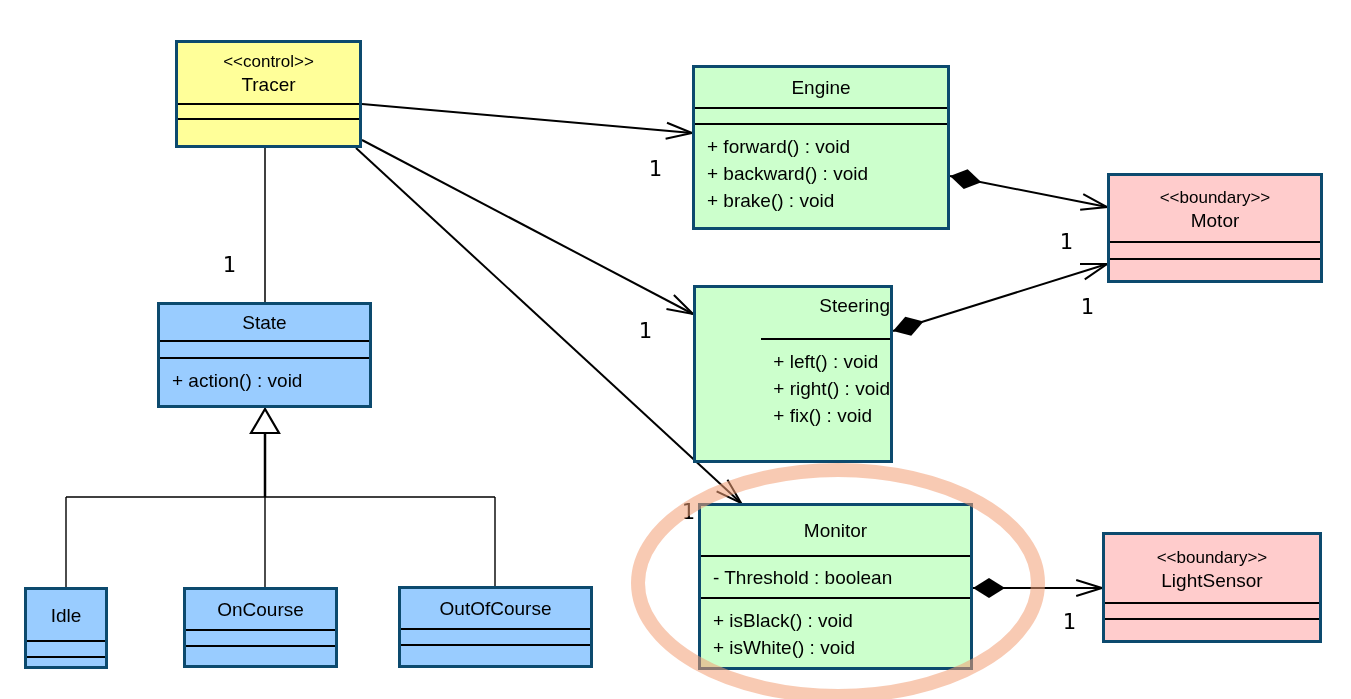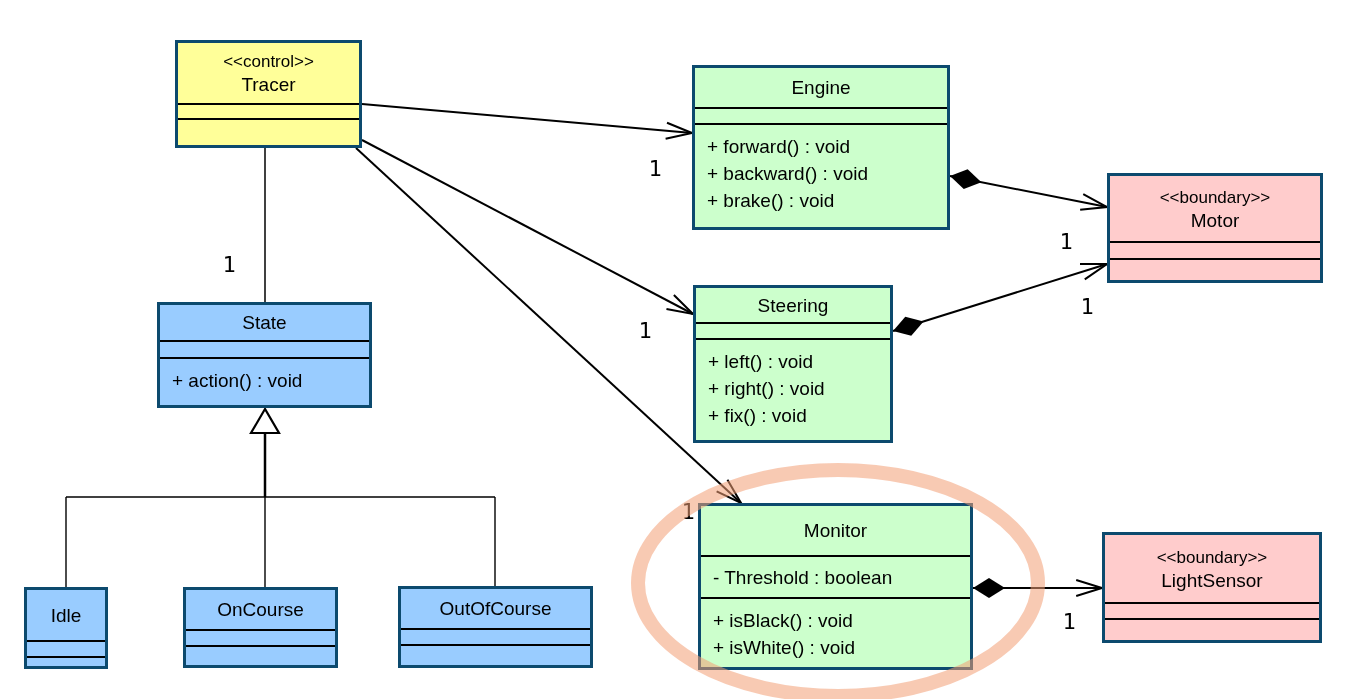--- a/index.html
+++ b/index.html
@@ -80,21 +80,21 @@
       </div>
     </div>
     <div class="cls" style="left: 1107px; top: 173px; width: 216px; height: 110px; background: rgb(255, 204, 204);">
       <div class="cmp title" style="height: 65px;">
         <span class="stereo">&lt;&lt;boundary&gt;&gt;</span>
         <span class="cname">Motor</span>
       </div>
       <div class="cmp attrs" style="height: 17px;"></div>
       <div class="cmp methods"></div>
     </div>
-    <div class="cls" style="left: 693px; top: 285px; width: 200px; height: 158px; background: rgb(204, 255, 204);">
+    <div class="cls" style="left: 693px; top: 285px; width: 200px; height: 178px; background: rgb(204, 255, 204); align-items: flex-end;">
       <div class="cmp title" style="height: 34px;">
         <span class="cname">Steering</span>
       </div>
       <div class="cmp attrs" style="height: 16px;"></div>
       <div class="cmp methods">
         <div class="member">+ left() : void</div>
         <div class="member">+ right() : void</div>
         <div class="member">+ fix() : void</div>
       </div>
     </div>

